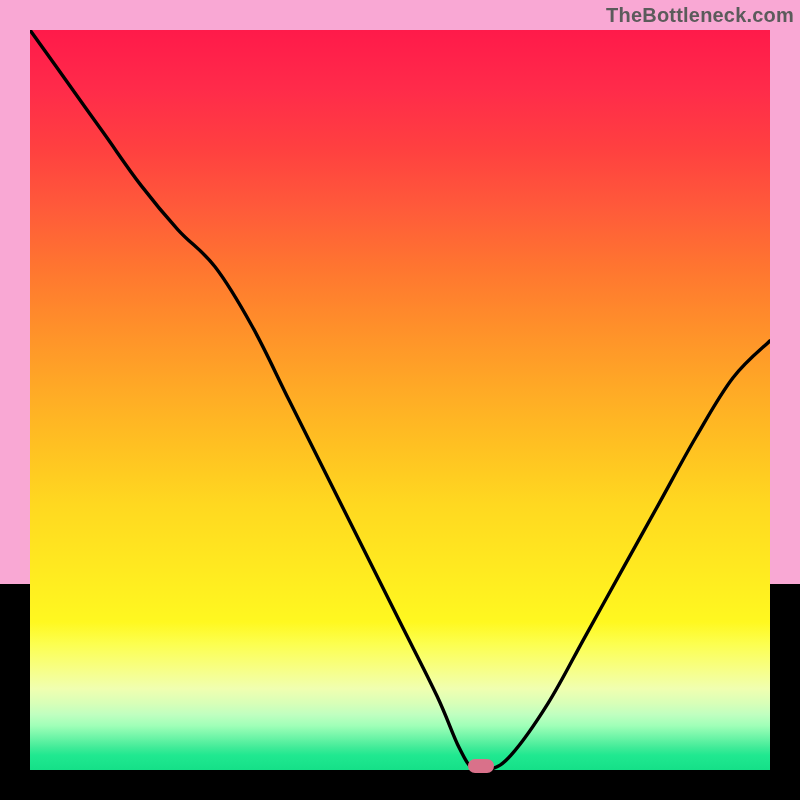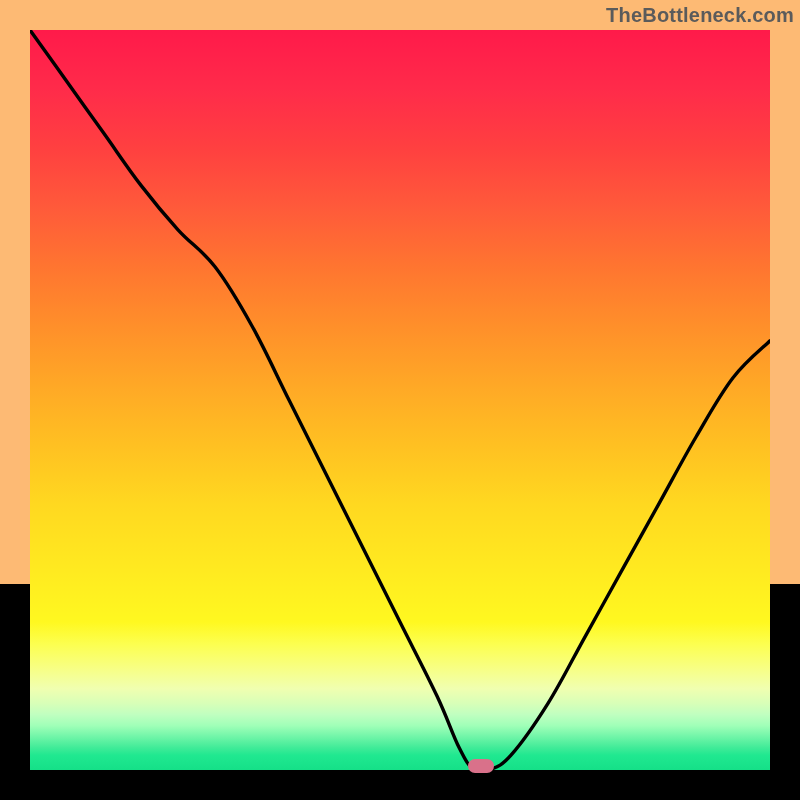--- a/index.html
+++ b/index.html
@@ -7,21 +7,21 @@
     padding: 0;
     width: 800px;
     height: 800px;
     background: #000;
     overflow: hidden;
   }
   .chart-container {
     position: relative;
     width: 800px;
     height: 584px;
-    background: #fdba74;
+    background: #f9a8d4;
   }
   .plot-area {
     position: absolute;
     left: 30px;
     top: 30px;
     width: 740px;
     height: 740px;
     background: linear-gradient(to bottom,
       #ff1a4a 0%,
       #ff2b4a 8%,

